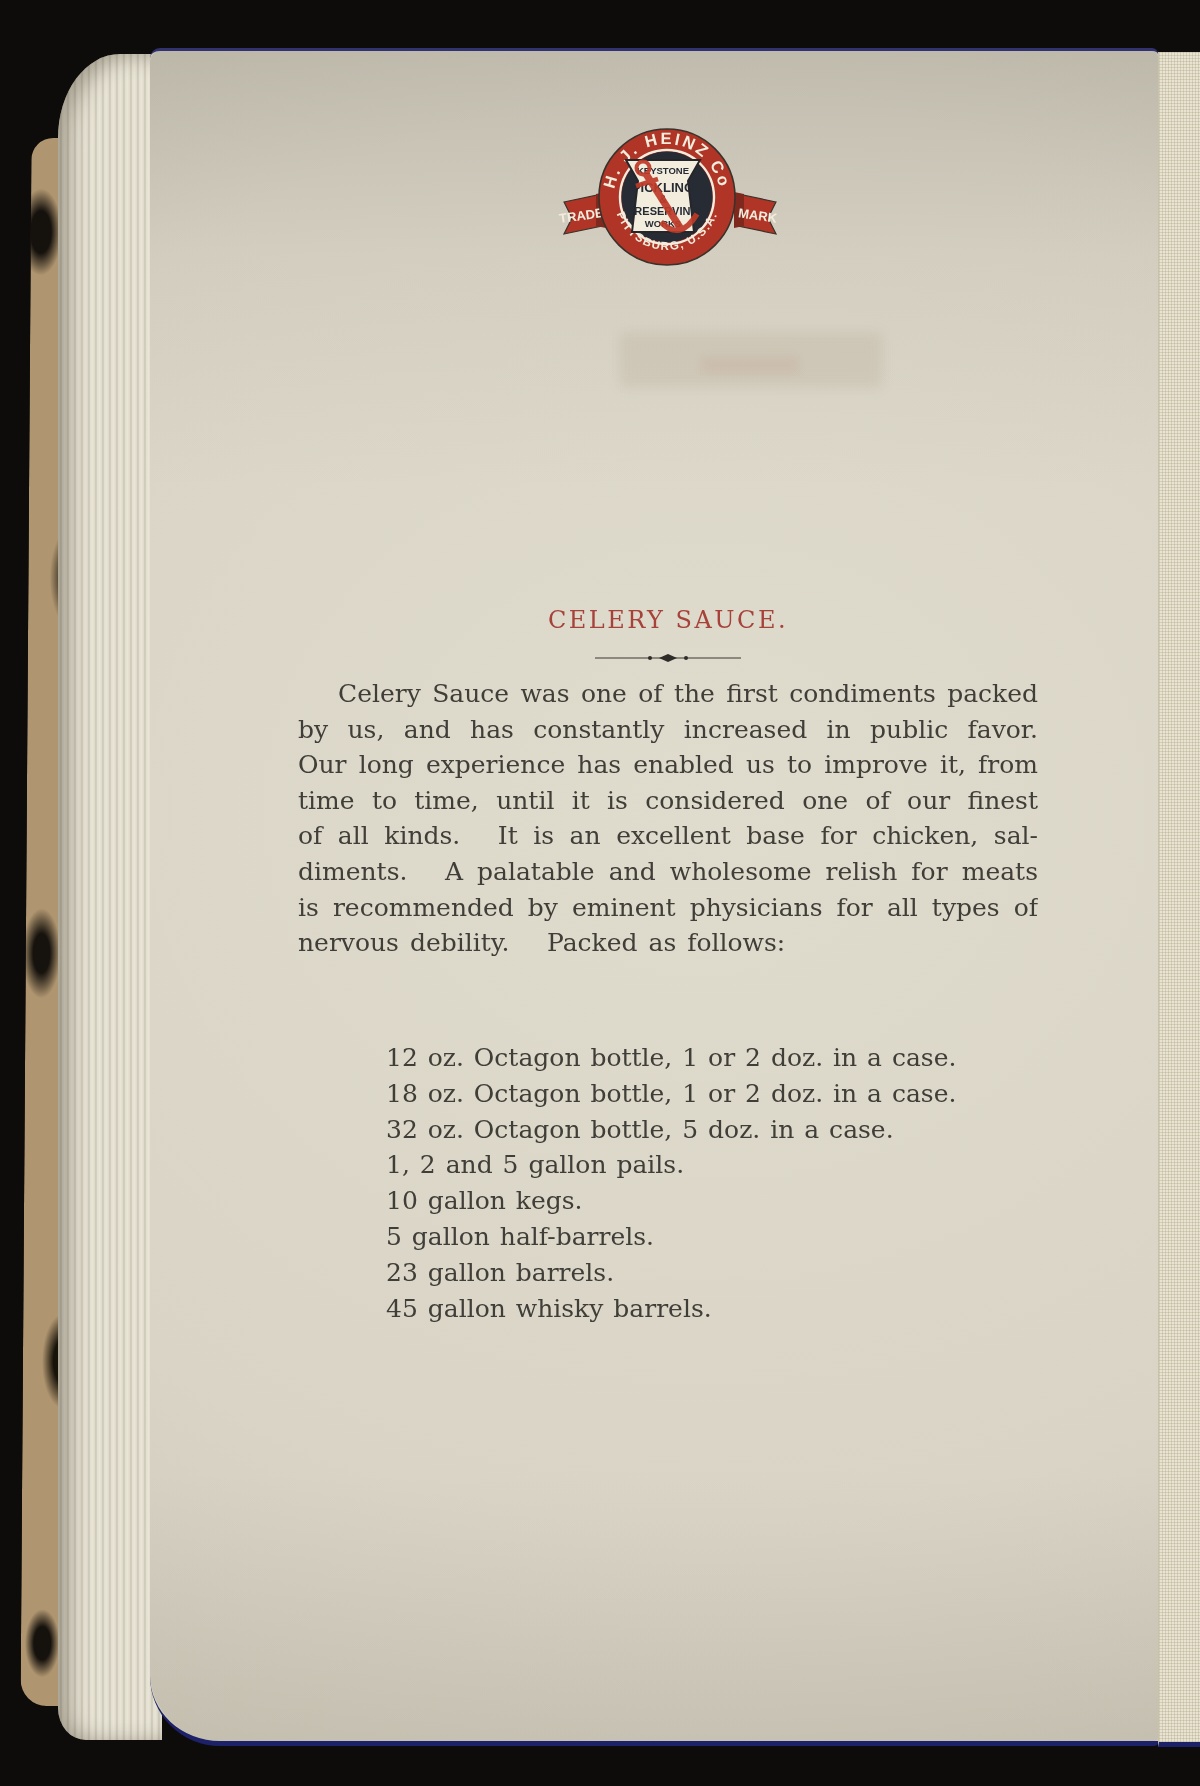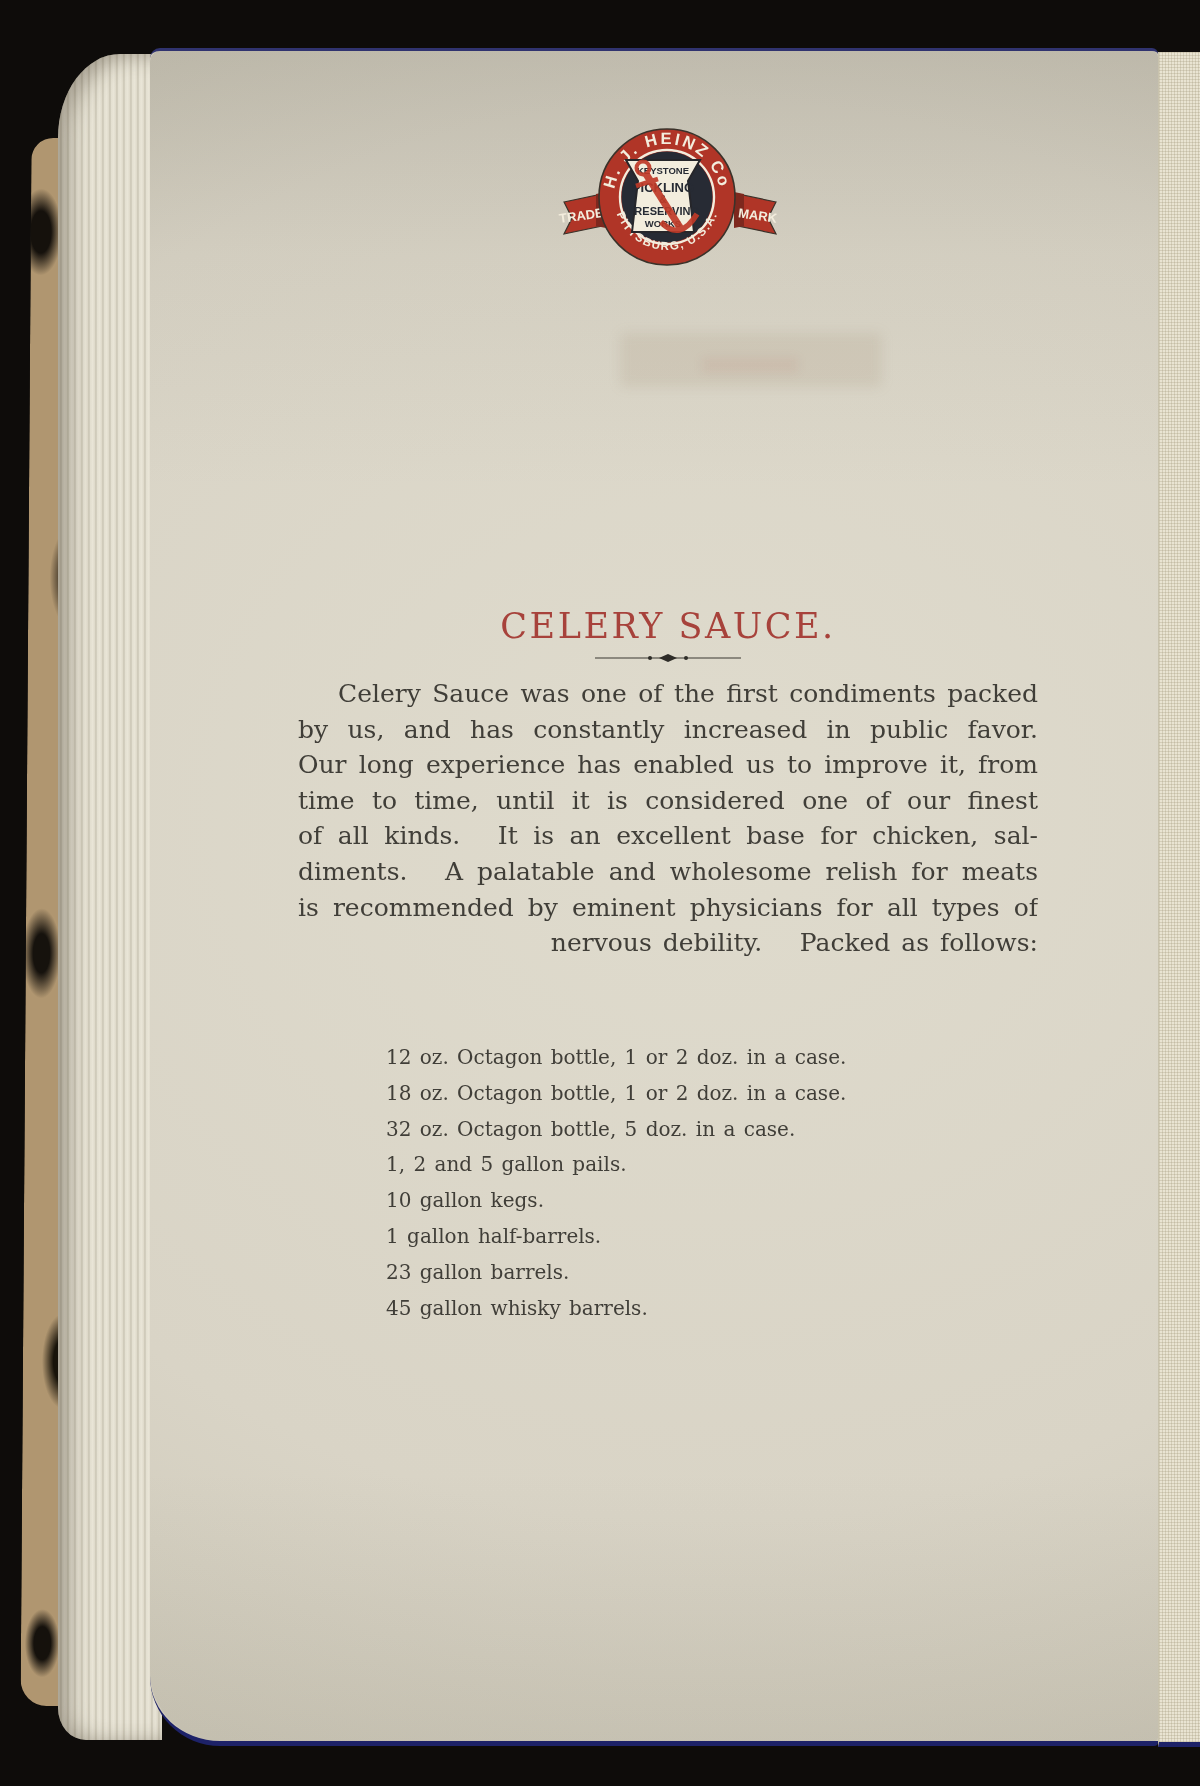--- a/index.html
+++ b/index.html
@@ -62,34 +62,34 @@
     position:absolute; left:552px; top:306px; width:96px; height:16px;
     background:rgba(165,70,55,0.07); filter:blur(4px);
   }
   
   .logo { position:absolute; left:540px; top:110px; width:250px; height:170px; }
   .logo text { font-family:"Liberation Sans", sans-serif; }
   
   .content { position:absolute; left:298px; top:0; width:740px; color:#403e38; }
   .title {
     position:absolute; top:606px; left:0; width:100%;
-    text-align:center; font-size:35px; letter-spacing:2.5px;
+    text-align:center; font-size:24px; letter-spacing:2.5px;
     color:#a7423b;
   }
   .divider { position:absolute; top:650px; left:0; width:100%; text-align:center; }
   .para { position:absolute; top:676px; left:0; width:100%; font-size:25px; word-spacing:3px; }
   .pline {
     height:35.6px; line-height:35.6px; overflow:hidden;
     text-align:justify;
   }
   .pline::after { content:""; display:inline-block; width:100%; height:0; }
   .pline.first { text-indent:40px; }
-  .pline.loose { text-align:right; }
+  .pline.loose { text-align:left; }
   .pline.loose::after { content:none; }
-  .plist { position:absolute; top:1040px; left:88px; font-size:20px; word-spacing:2px; }
+  .plist { position:absolute; top:1040px; left:88px; font-size:25px; word-spacing:2px; }
   .plist-item { height:35.8px; line-height:35.8px; white-space:nowrap; }
 </style>
 </head>
 <body>
 
 <div class="photo">
 
   <div class="board"></div>
   <div class="stack"></div>
 
@@ -164,21 +164,21 @@
       <div class="pline">is recommended by eminent physicians for all types of</div>
       <div class="pline loose">nervous debility.  Packed as follows:</div>
     </div>
 
     <div class="plist">
       <div class="plist-item">12 oz. Octagon bottle, 1 or 2 doz. in a case.</div>
       <div class="plist-item">18 oz. Octagon bottle, 1 or 2 doz. in a case.</div>
       <div class="plist-item">32 oz. Octagon bottle, 5 doz. in a case.</div>
       <div class="plist-item">1, 2 and 5 gallon pails.</div>
       <div class="plist-item">10 gallon kegs.</div>
-      <div class="plist-item">1 gallon half-barrels.</div>
+      <div class="plist-item">5 gallon half-barrels.</div>
       <div class="plist-item">23 gallon barrels.</div>
       <div class="plist-item">45 gallon whisky barrels.</div>
     </div>
 
   </div>
 
   <div class="fabric"></div>
 
 </div>
 

